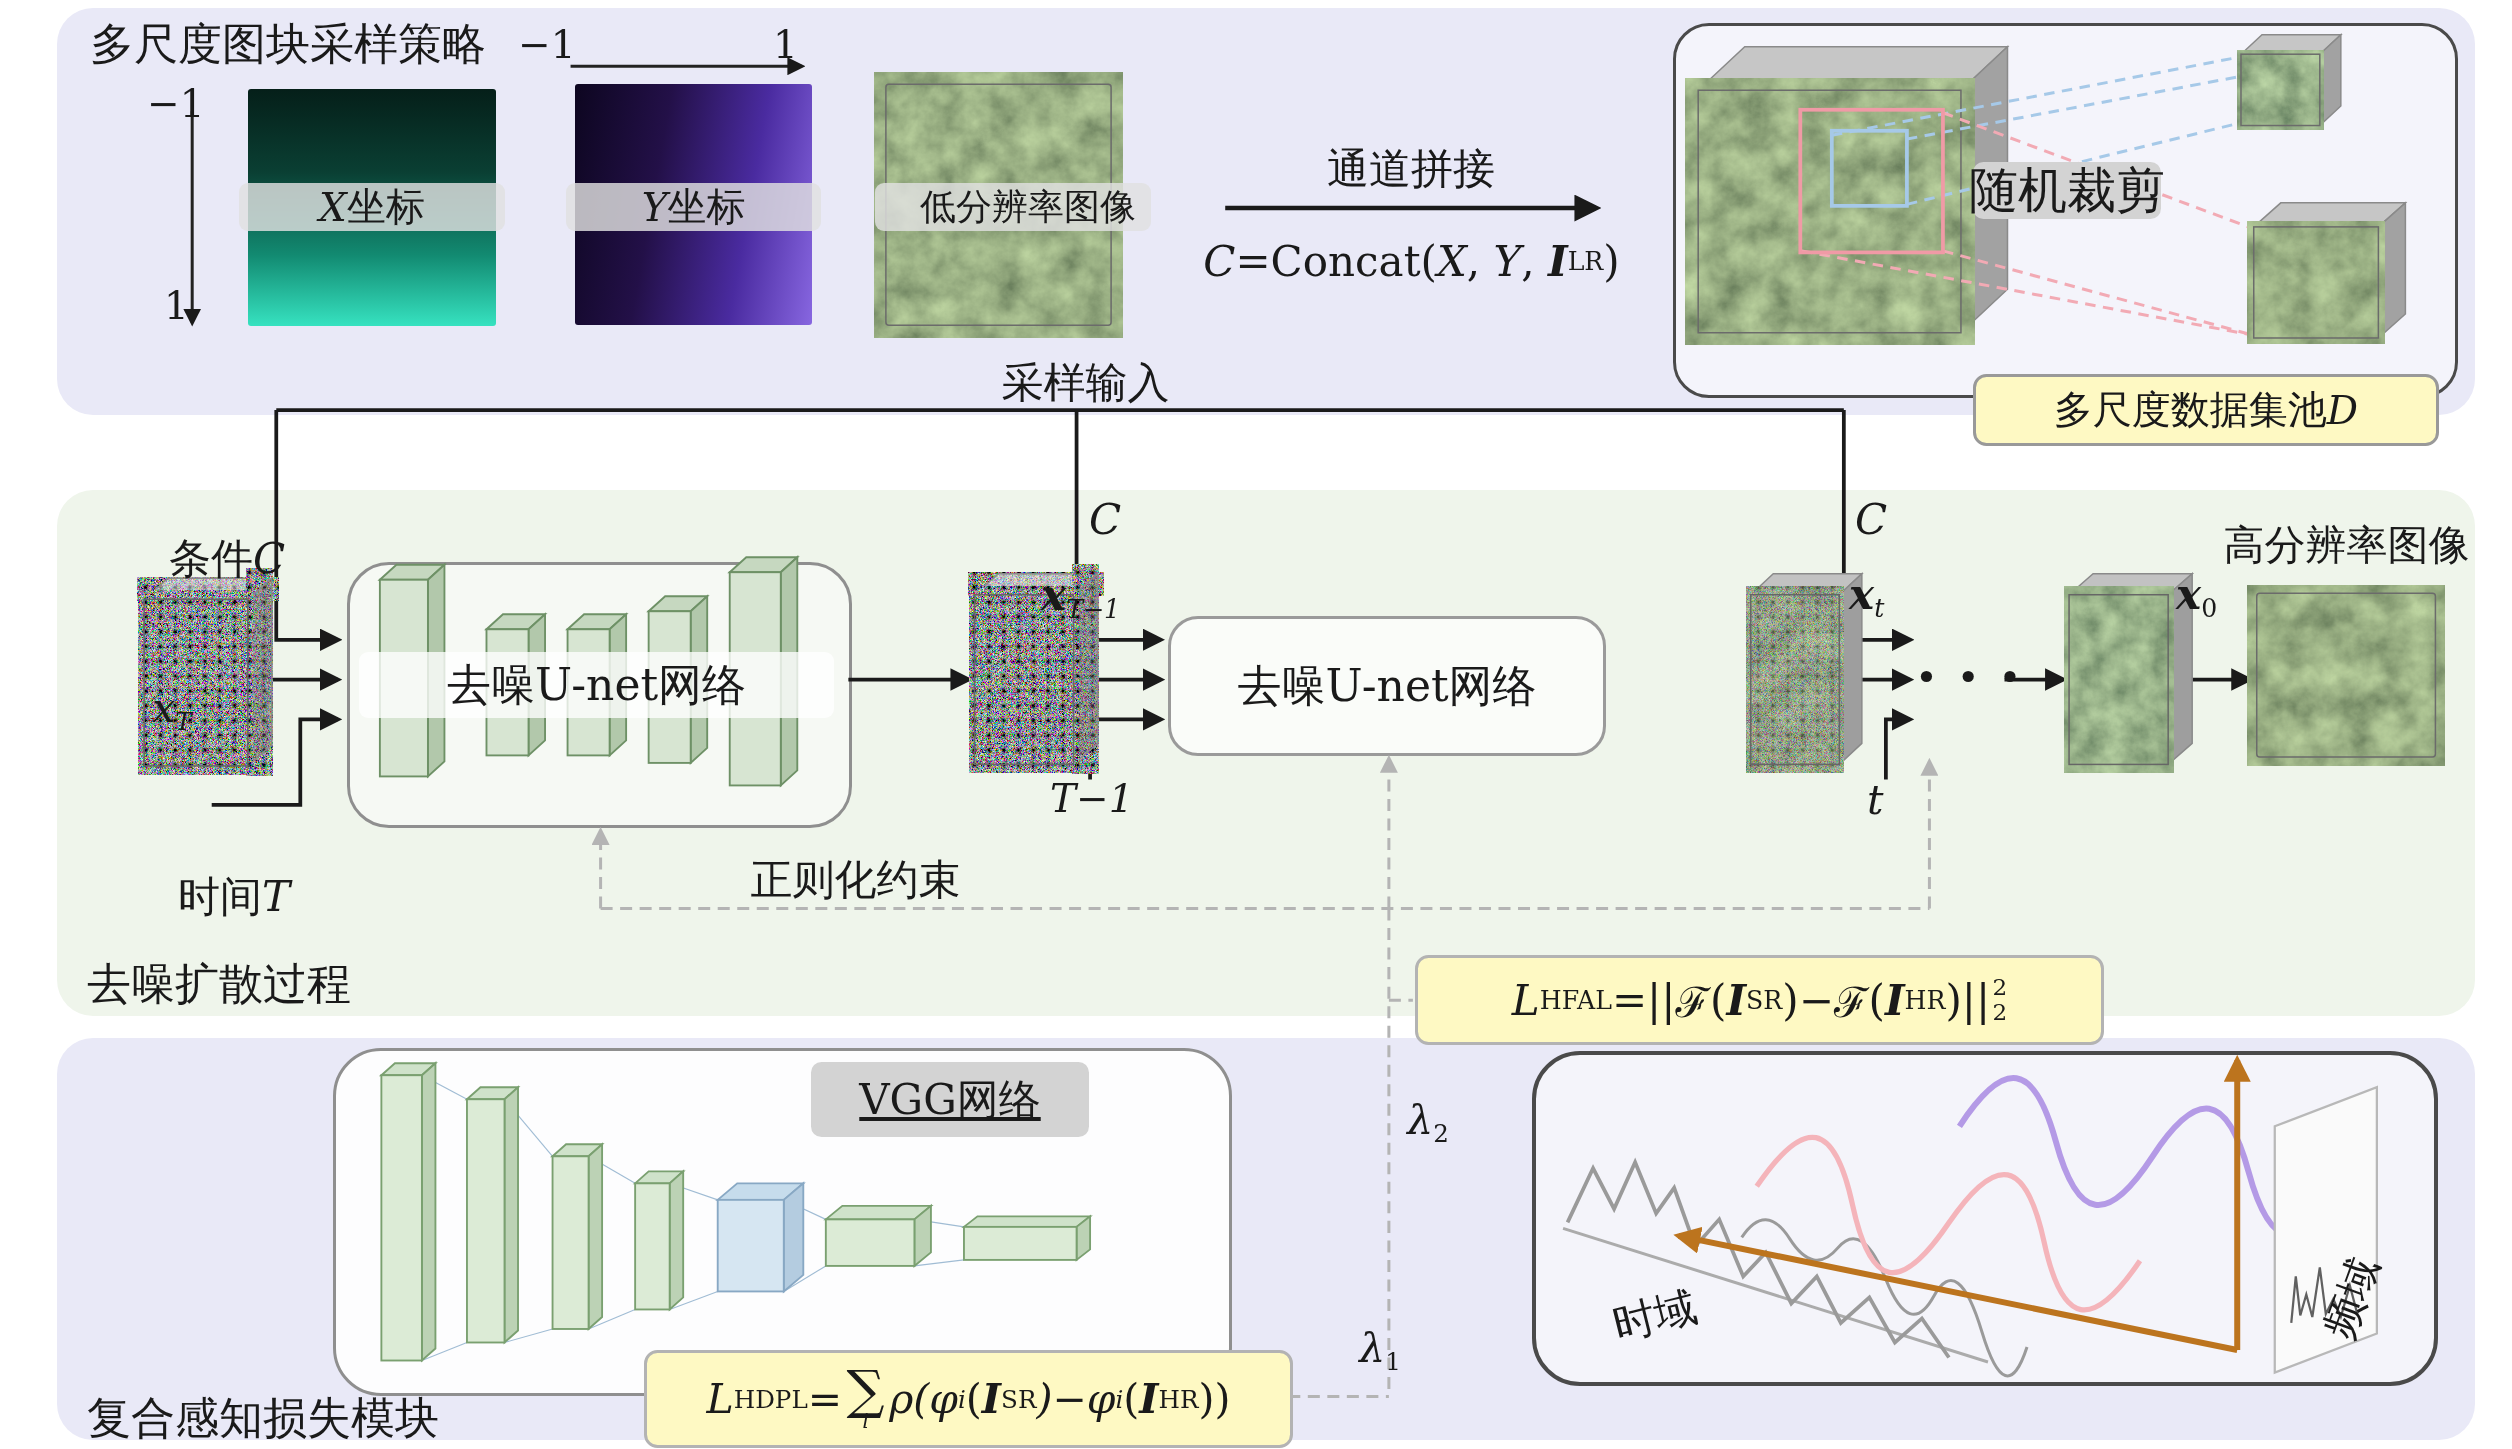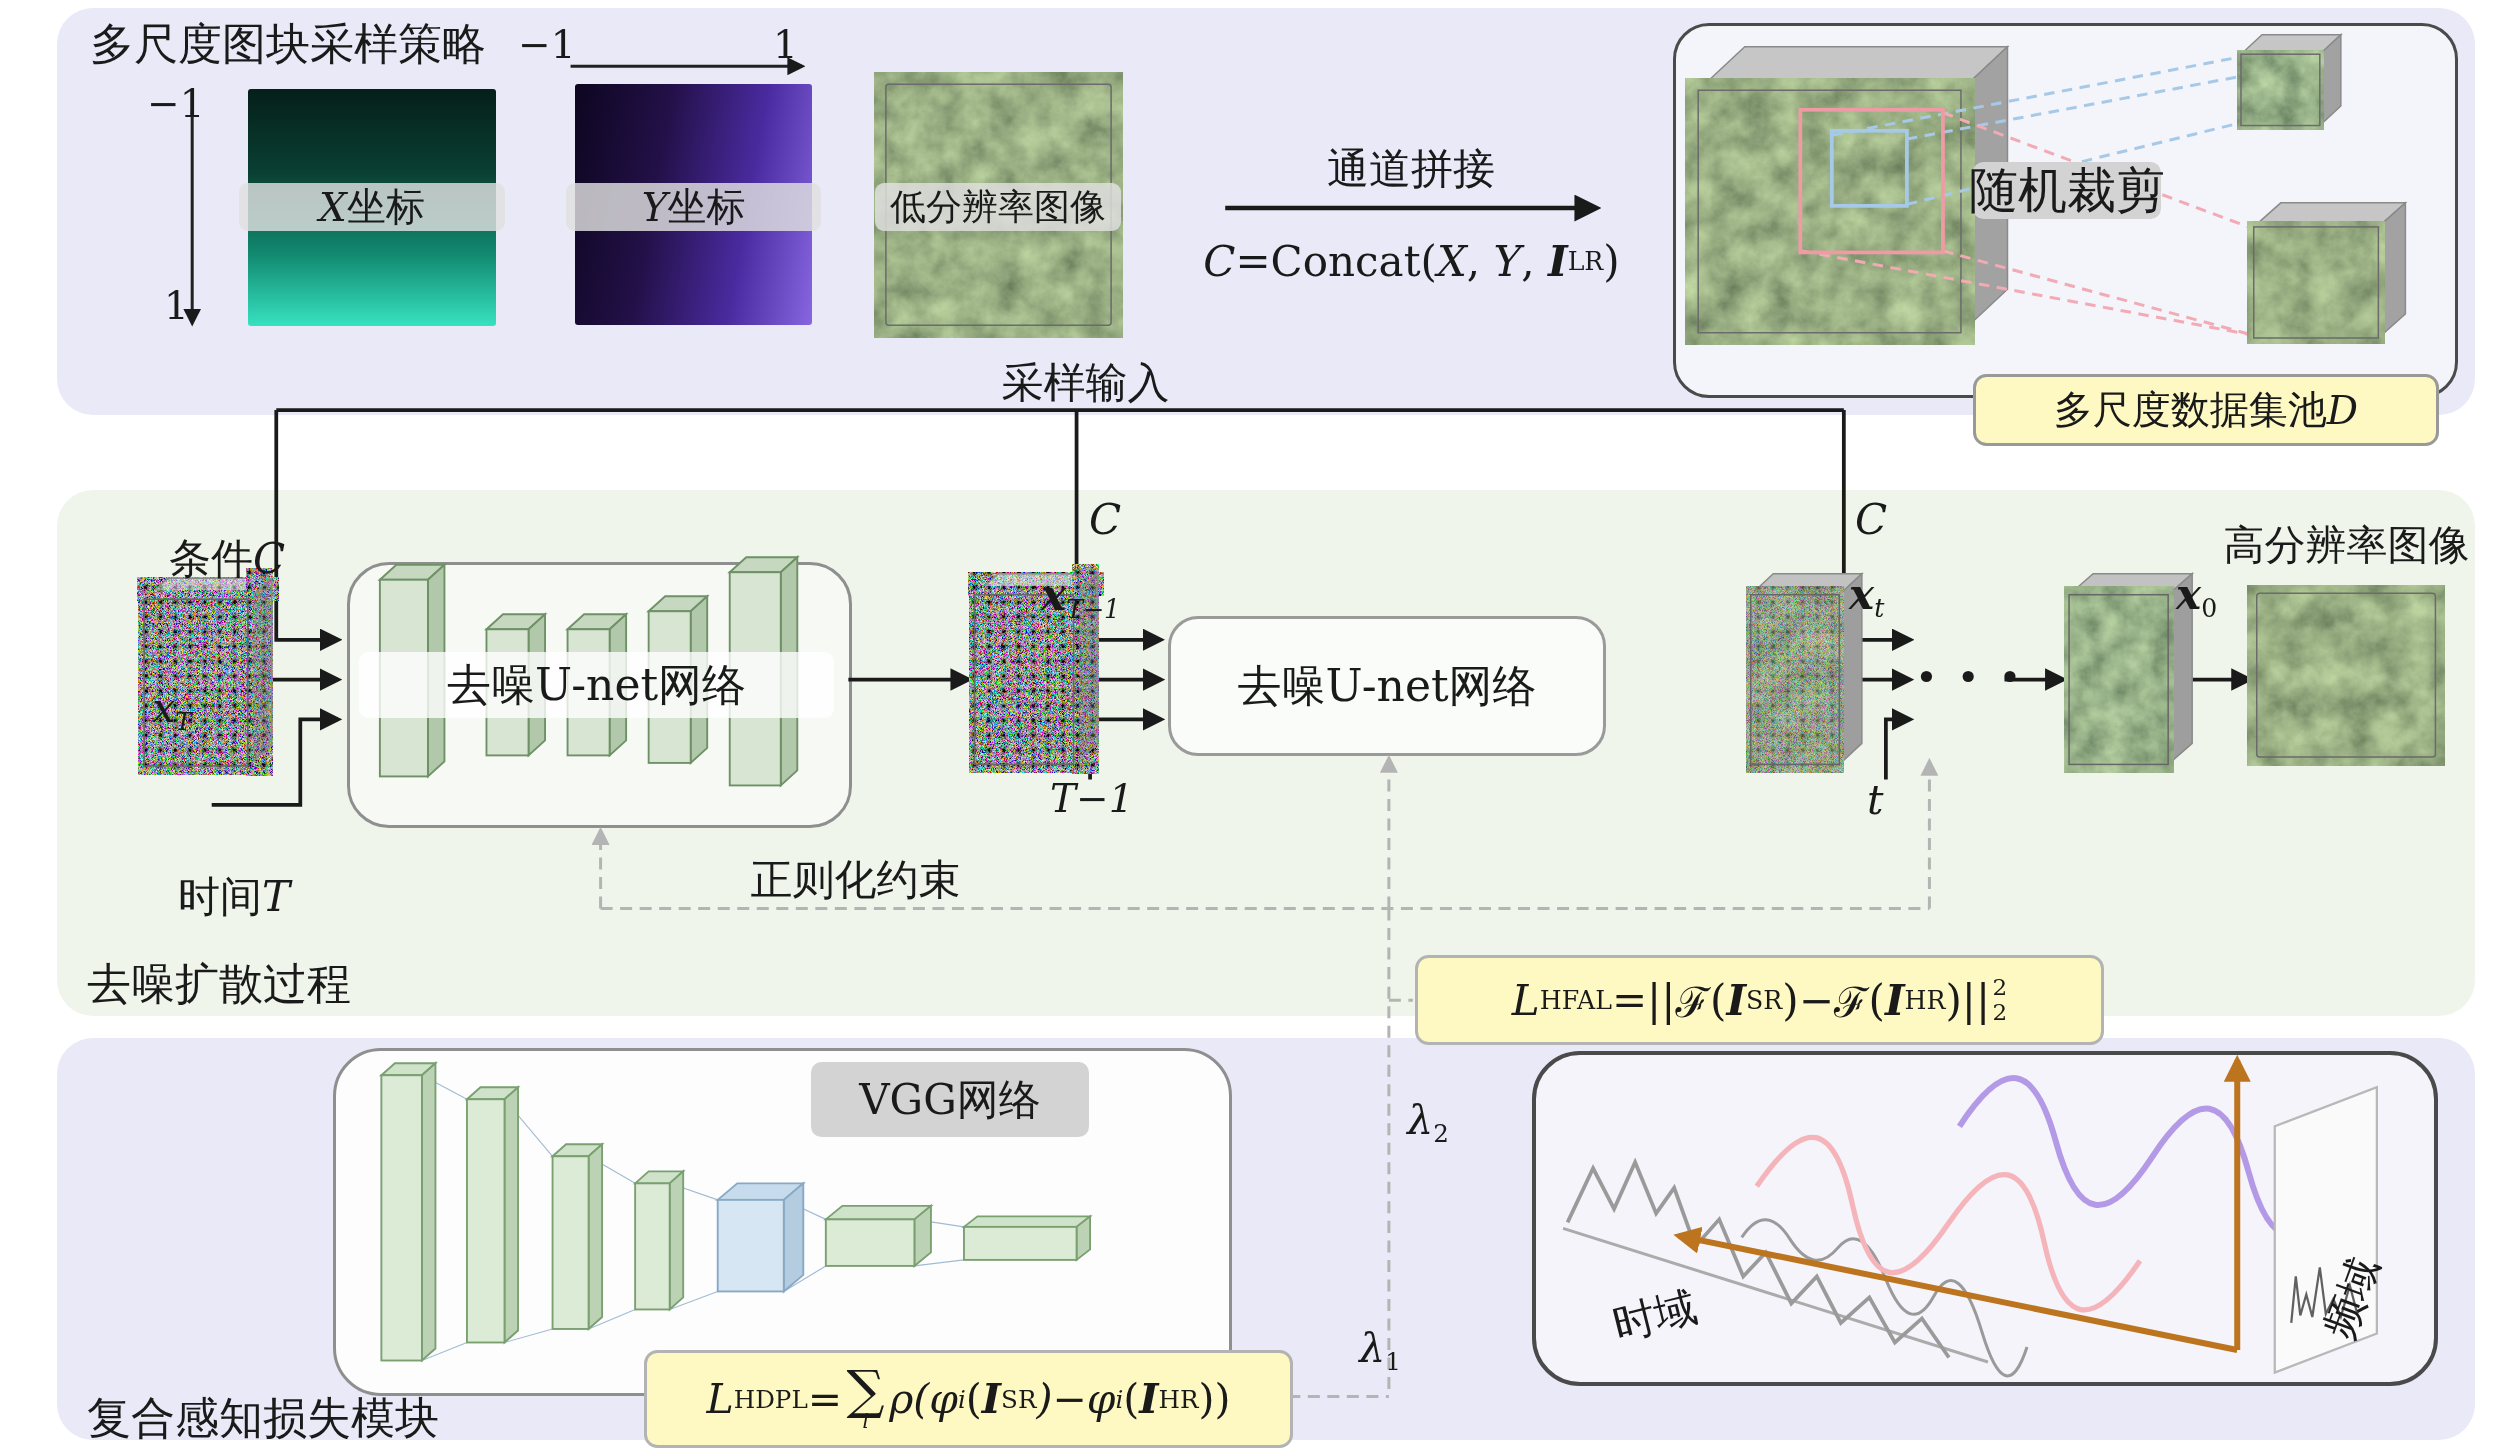--- a/index.html
+++ b/index.html
@@ -288,21 +288,21 @@
     <div class="lbl" style="left:164px;top:285px;font-size:39px;">1</div>
     <div class="lbl" style="left:518px;top:24px;font-size:39px;">−1</div>
     <div class="lbl" style="left:773px;top:24px;font-size:39px;">1</div>
 
     <div class="band" style="left:239px;top:183px;width:266px;height:48px;font-size:39px;">
       <span class="mi">X</span><span>坐标</span>
     </div>
     <div class="band" style="left:566px;top:183px;width:255px;height:48px;font-size:39px;">
       <span class="mi">Y</span><span>坐标</span>
     </div>
-    <div class="band" style="left:875px;top:183px;width:246px;height:48px;font-size:36px;">
+    <div class="band" style="left:875px;top:183px;width:246px;height:48px;font-size:36px;padding-left:30px;">
       <span>低分辨率图像</span>
     </div>
 
     <div class="lbl ctr" style="left:1276px;top:146px;width:270px;font-size:42px;">通道拼接</div>
     <div class="lbl ctr" style="left:1194px;top:239px;width:435px;font-size:42px;">
       <span class="mi">C</span><span>=Concat(</span><span class="mi">X</span><span>, </span><span class="mi">Y</span><span>, </span><span class="mbi">I</span><span class="sb">LR</span><span>)</span>
     </div>
 
     <div class="graybox" style="left:1973px;top:162px;width:188px;height:57px;font-size:49px;">
       <span>随机裁剪</span>
@@ -335,21 +335,21 @@
     <div class="lbl mi" style="left:1855px;top:497px;font-size:42px;">C</div>
     <div class="lbl" style="left:1916px;top:643px;font-size:60px;font-weight:bold;">· · ·</div>
     <div class="lbl mi" style="left:1867px;top:778px;font-size:41px;">t</div>
     <div class="lbl" style="left:2096px;top:526px;font-size:42px;">
       <span class="mbi">x</span><span class="sb">0</span>
     </div>
     <div class="lbl ctr" style="left:2219px;top:523px;width:255px;font-size:41px;text-align:center;">高分辨率图像</div>
     <div class="lbl ctr" style="left:698px;top:857px;width:315px;font-size:42px;">正则化约束</div>
     <div class="lbl" style="left:87px;top:960px;font-size:44px;">去噪扩散过程</div>
 
-    <div class="graybox" style="left:811px;top:1062px;width:278px;height:75px;font-size:42px;">
+    <div class="graybox" style="left:811px;top:1062px;width:278px;height:75px;font-size:42px;text-decoration:underline;">
       <span>VGG网络</span>
     </div>
     <div class="whitebox" style="left:644px;top:1350px;width:643px;height:92px;font-size:41px;">
       <span class="mi">L</span><span class="sb">HDPL</span><span>=</span><span class="stack"><span class="sum">∑</span><span class="sumi">i</span></span><span class="mi">ρ(φ</span><span class="sb subi">i</span><span>(</span><span class="mbi">I</span><span class="sb">SR</span><span class="mi">)−φ</span><span class="sb subi">i</span><span>(</span><span class="mbi">I</span><span class="sb">HR</span><span>))</span>
     </div>
     <div class="whitebox" style="left:1415px;top:955px;width:683px;height:84px;font-size:42px;">
       <span class="mi">L</span><span class="sb">HFAL</span><span>=||</span><span>ℱ</span><span>(</span><span class="mbi">I</span><span class="sb">SR</span><span>)−</span><span>ℱ</span><span>(</span><span class="mbi">I</span><span class="sb">HR</span><span>)||</span><span class="ss"><span>2</span><span>2</span></span>
     </div>
     <div class="lbl" style="left:1281px;top:1281px;font-size:41px;">
       <span class="mi">λ</span><span class="sb">1</span>

